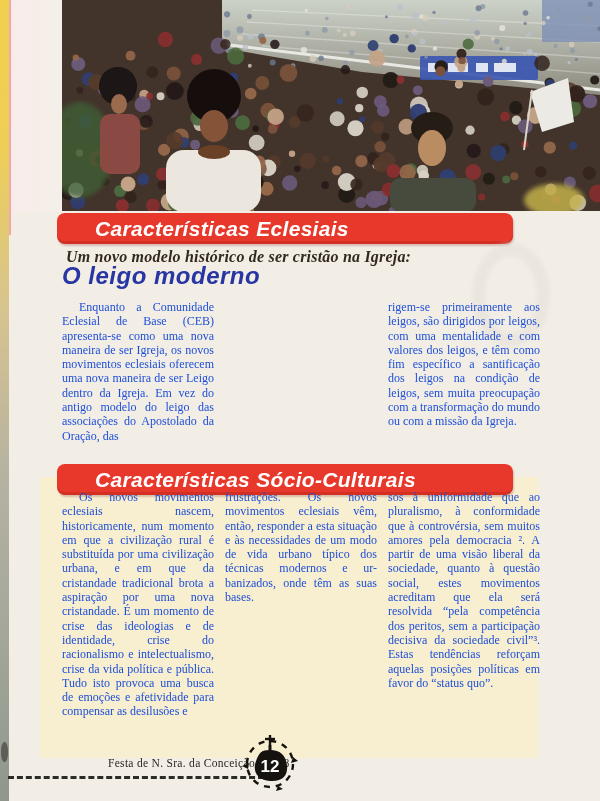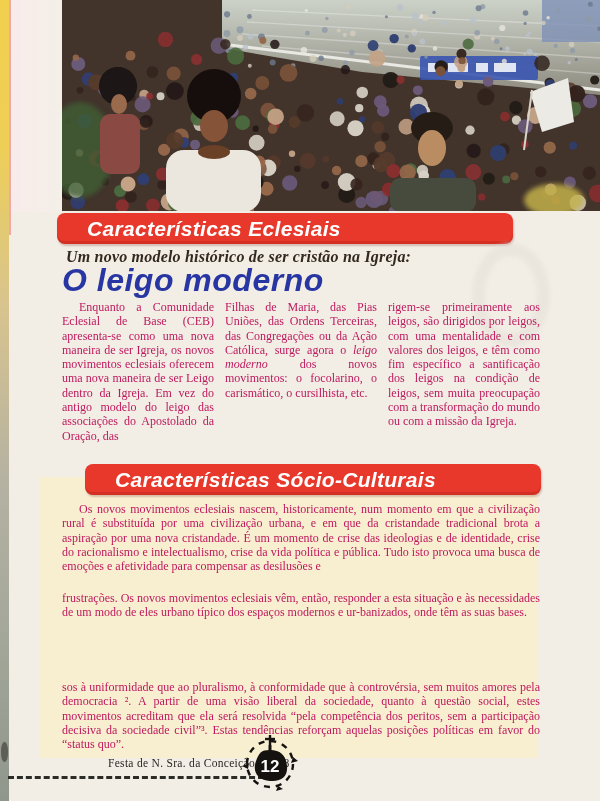--- a/index.html
+++ b/index.html
@@ -10,36 +10,36 @@
     background:linear-gradient(180deg,#f2d04e 0%,#eecf56 18%,#d8c48e 38%,#b5b2a2 60%,#a3a79a 80%,#8f968b 100%);}
   .edge-pink{position:absolute;left:9px;top:0;width:2px;height:235px;background:#f0a9a4;}
   .edge-smudge{position:absolute;left:1px;top:742px;width:7px;height:20px;background:#54544e;border-radius:45%;opacity:.85;}
   .margin-tint{position:absolute;left:11px;top:0;width:51px;height:212px;
     background:linear-gradient(90deg,#f8ecea,#f4efe8);}
   
   .photo{position:absolute;left:62px;top:0;width:538px;height:211px;overflow:hidden;background:#42332b;}
   
   .banner{position:absolute;left:57px;width:456px;height:31px;background:#e8382b;border-radius:8px;
     box-shadow:inset 0 -3px 0 rgba(140,20,10,.22), 1px 2px 2px rgba(120,40,30,.25);
-    display:flex;align-items:center;padding-left:30px;box-sizing:border-box;
+    display:flex;align-items:center;padding-left:38px;box-sizing:border-box;
     font-family:"Liberation Sans",sans-serif;font-style:italic;font-weight:bold;
     font-size:21px;color:#fff;letter-spacing:.3px;white-space:nowrap;}
   .banner1{top:213px;}
-  .banner2{top:464px;margin-left:28px;}
+  .banner2{top:464px;}
   .kicker{position:absolute;left:66px;top:248px;font-style:italic;font-weight:bold;
     font-size:16px;color:#33291f;letter-spacing:.2px;}
   .title{position:absolute;left:62px;top:262px;font-family:"Liberation Sans",sans-serif;
-    font-style:italic;font-weight:bold;font-size:32px;color:#2836a3;letter-spacing:.5px;}
+    font-style:italic;font-weight:bold;font-size:24px;color:#2836a3;letter-spacing:.5px;}
   .watermark-o{position:absolute;left:472px;top:243px;width:52px;height:78px;
     border:13px solid #e4dfd7;border-radius:50%;opacity:.55;filter:blur(2px);}
   
   .cols{position:absolute;left:62px;width:478px;display:flex;gap:11px;overflow:hidden;}
   .cols1{top:300px;height:160px;}
-  .cols2{top:502px;height:256px;flex-direction:column;}
-  .col{flex:1 1 0;min-width:0;font-size:12px;line-height:14.3px;color:#be185d;
+  .cols2{top:490px;height:256px;}
+  .col{flex:1 1 0;min-width:0;font-size:12px;line-height:14.3px;color:#1d4ed8;
     text-align:justify;}
   .col p{margin:0;}
   .col p.ind{text-indent:17px;}
   .cream{position:absolute;left:40px;top:477px;width:498px;height:281px;background:#f8efd1;}
   
   .footer-rule{position:absolute;left:8px;top:776px;width:256px;border-top:3px dashed #2b2b28;}
   .footer-text{position:absolute;left:108px;top:757px;font-size:11.5px;color:#2a2520;letter-spacing:.3px;}
   .page-icon{position:absolute;left:240px;top:733px;width:60px;height:60px;}
 </style>
 </head>
@@ -378,39 +378,38 @@
 
   <div class="kicker">Um novo modelo histórico de ser cristão na Igreja:</div>
   <div class="title">O leigo moderno</div>
   <div class="watermark-o"></div>
 
   <div class="cols cols1">
     <div class="col">
       <p class="ind">Enquanto a Comunidade Eclesial de Base (CEB) apresenta-se como uma nova maneira de ser Igreja, os novos movimentos eclesiais oferecem uma nova maneira de ser Leigo dentro da Igreja. Em vez do antigo modelo do leigo das associações do Apostolado da Oração, das</p>
     </div>
     <div class="col">
-      <p><span>Filhas de Maria, das Pias Uniões, das Ordens Terceiras, das Congregações ou da Ação Católica, surge agora o </span><i>leigo moderno</i><span> dos novos movimentos: o focolarino, o carismático, o cursilhista, etc.</span></p>
     </div>
     <div class="col">
       <p>rigem-se primeiramente aos leigos, são dirigidos por leigos, com uma mentalidade e com valores dos leigos, e têm como fim específico a santificação dos leigos na condição de leigos, sem muita preocupação com a transformação do mundo ou com a missão da Igreja.</p>
     </div>
   </div>
 
   <div class="cream"></div>
 
   <div class="banner banner2">
     <span>Características Sócio-Culturais</span>
   </div>
 
   <div class="cols cols2">
     <div class="col">
       <p class="ind">Os novos movimentos eclesiais nascem, historicamente, num momento em que a civilização rural é substituída por uma civilização urbana, e em que da cristandade tradicional brota a aspiração por uma nova cristandade. É um momento de crise das ideologias e de identidade, crise do racionalismo e intelectualismo, crise da vida política e pública. Tudo isto provoca uma busca de emoções e afetividade para compensar as desilusões e</p>
     </div>
     <div class="col">
-      <p>frustrações. Os novos movimentos eclesiais vêm, então, responder a esta situação e às necessidades de um modo de eles urbano típico dos espaços modernos e ur-banizados, onde têm as suas bases.</p>
+      <p>frustrações. Os novos movimentos eclesiais vêm, então, responder a esta situação e às necessidades de um modo de vida urbano típico dos técnicas modernos e ur-banizados, onde têm as suas bases.</p>
     </div>
     <div class="col">
       <p>sos à uniformidade que ao pluralismo, à conformidade que à controvérsia, sem muitos amores pela democracia ². A partir de uma visão liberal da sociedade, quanto à questão social, estes movimentos acreditam que ela será resolvida “pela competência dos peritos, sem a participação decisiva da sociedade civil”³. Estas tendências reforçam aquelas posições políticas em favor do “status quo”.</p>
     </div>
   </div>
 
   <div class="footer-text">Festa de N. Sra. da Conceição - 1998</div>
   <div class="footer-rule"></div>
 
   <div class="page-icon">

